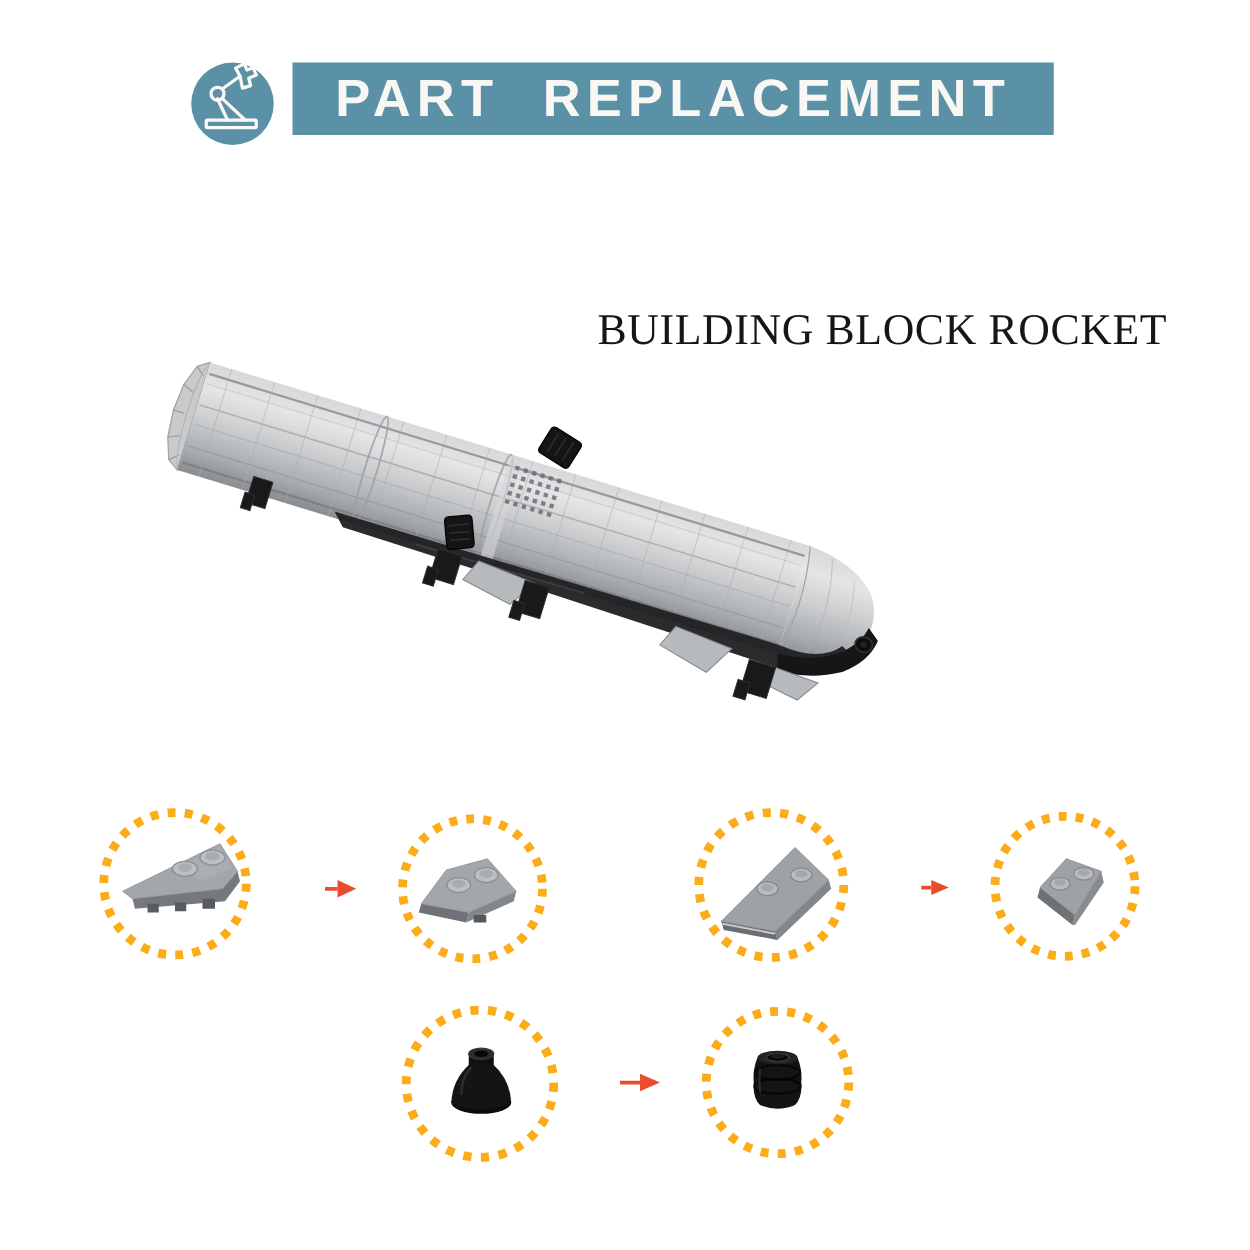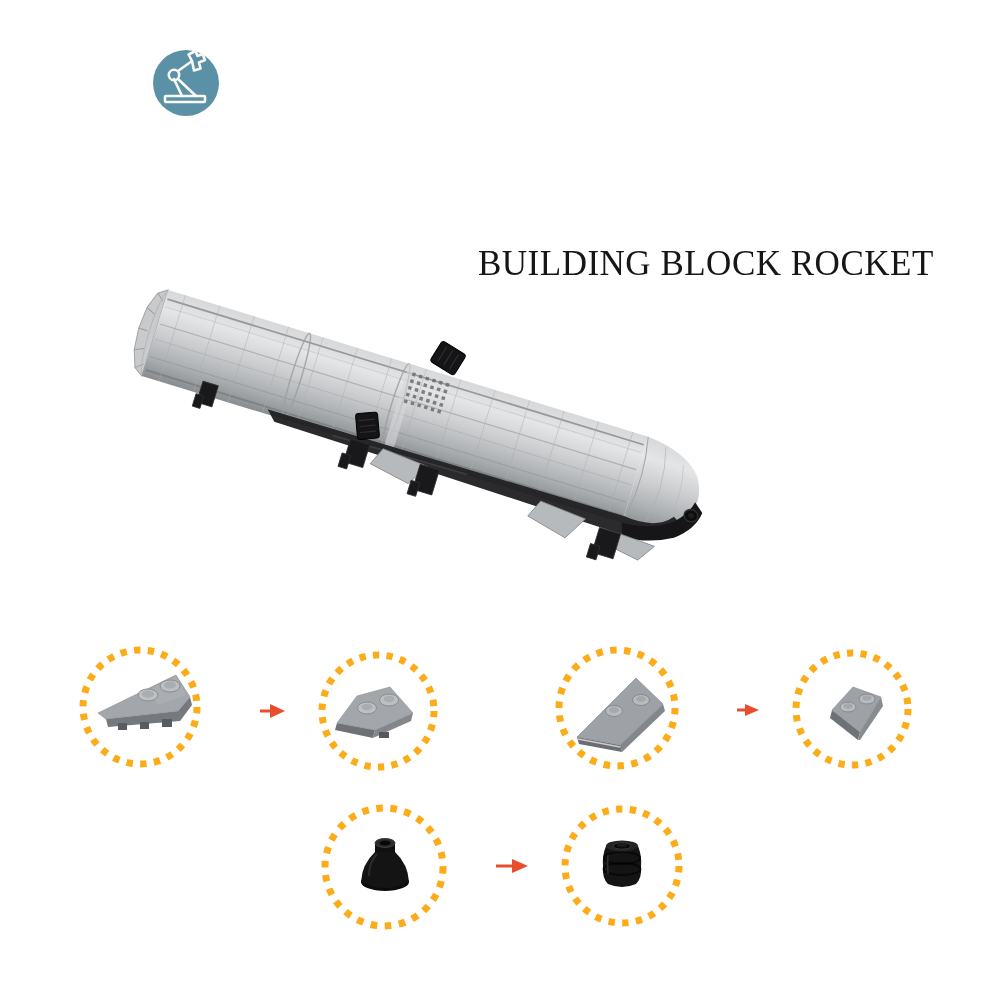--- a/index.html
+++ b/index.html
@@ -25,20 +25,23 @@
     <g stroke="#FAF9F6" stroke-width="2.6" fill="none" stroke-linejoin="round" stroke-linecap="round">
       <rect x="14" y="48" width="40" height="6" rx="1"></rect>
       <path d="M31,48 L23,31"></path>
       <circle cx="23" cy="27" r="5.2"></circle>
       <path d="M27,23 L41,13"></path>
       <path d="M41,13 l-3.5,-6.5 l7,-3.5 l2,5 l5,-2 l2.5,6 l-6,2.5 l1.5,6 l-6.5,2 z"></path>
       <path d="M27.5,31.5 L45,48"></path>
     </g>
   </svg>
 
+  <div class="abs banner" style="left:234px;top:50px;width:609px;height:58px">
+    <span class="banner-text">PART REPLACEMENT</span>
+  </div>
 
   <div class="abs product-title" style="left:478px;top:244px">BUILDING BLOCK ROCKET</div>
 
   <svg class="abs" style="left:95px;top:256px" width="620" height="320" viewBox="0 0 620 320">
     <defs>
       <linearGradient id="gBody" x1="0" y1="0" x2="0" y2="1">
         <stop offset="0" stop-color="#D7D8DA"></stop>
         <stop offset="0.22" stop-color="#E4E5E6"></stop>
         <stop offset="0.5" stop-color="#CBCDCF"></stop>
         <stop offset="0.78" stop-color="#ABAEB1"></stop>

